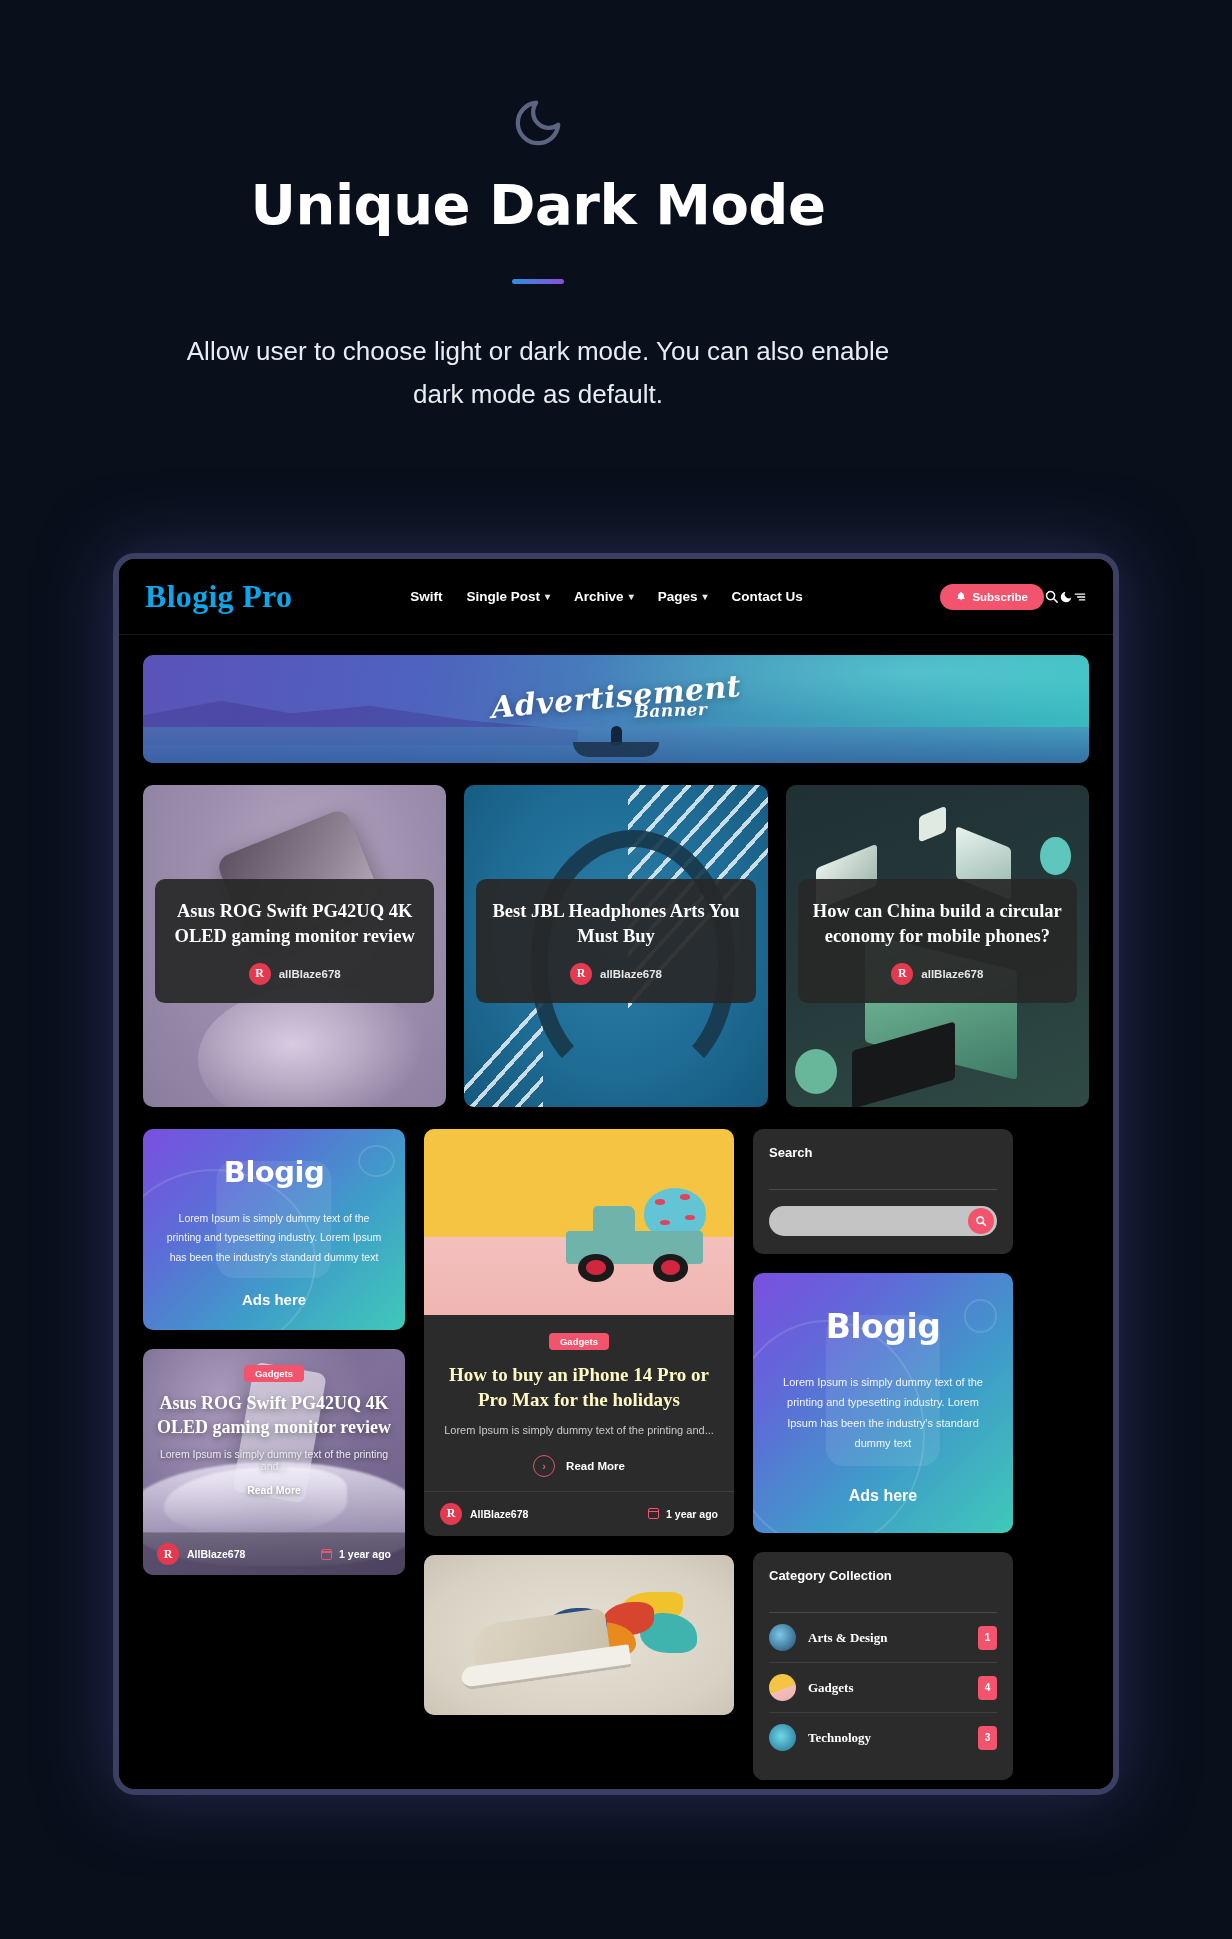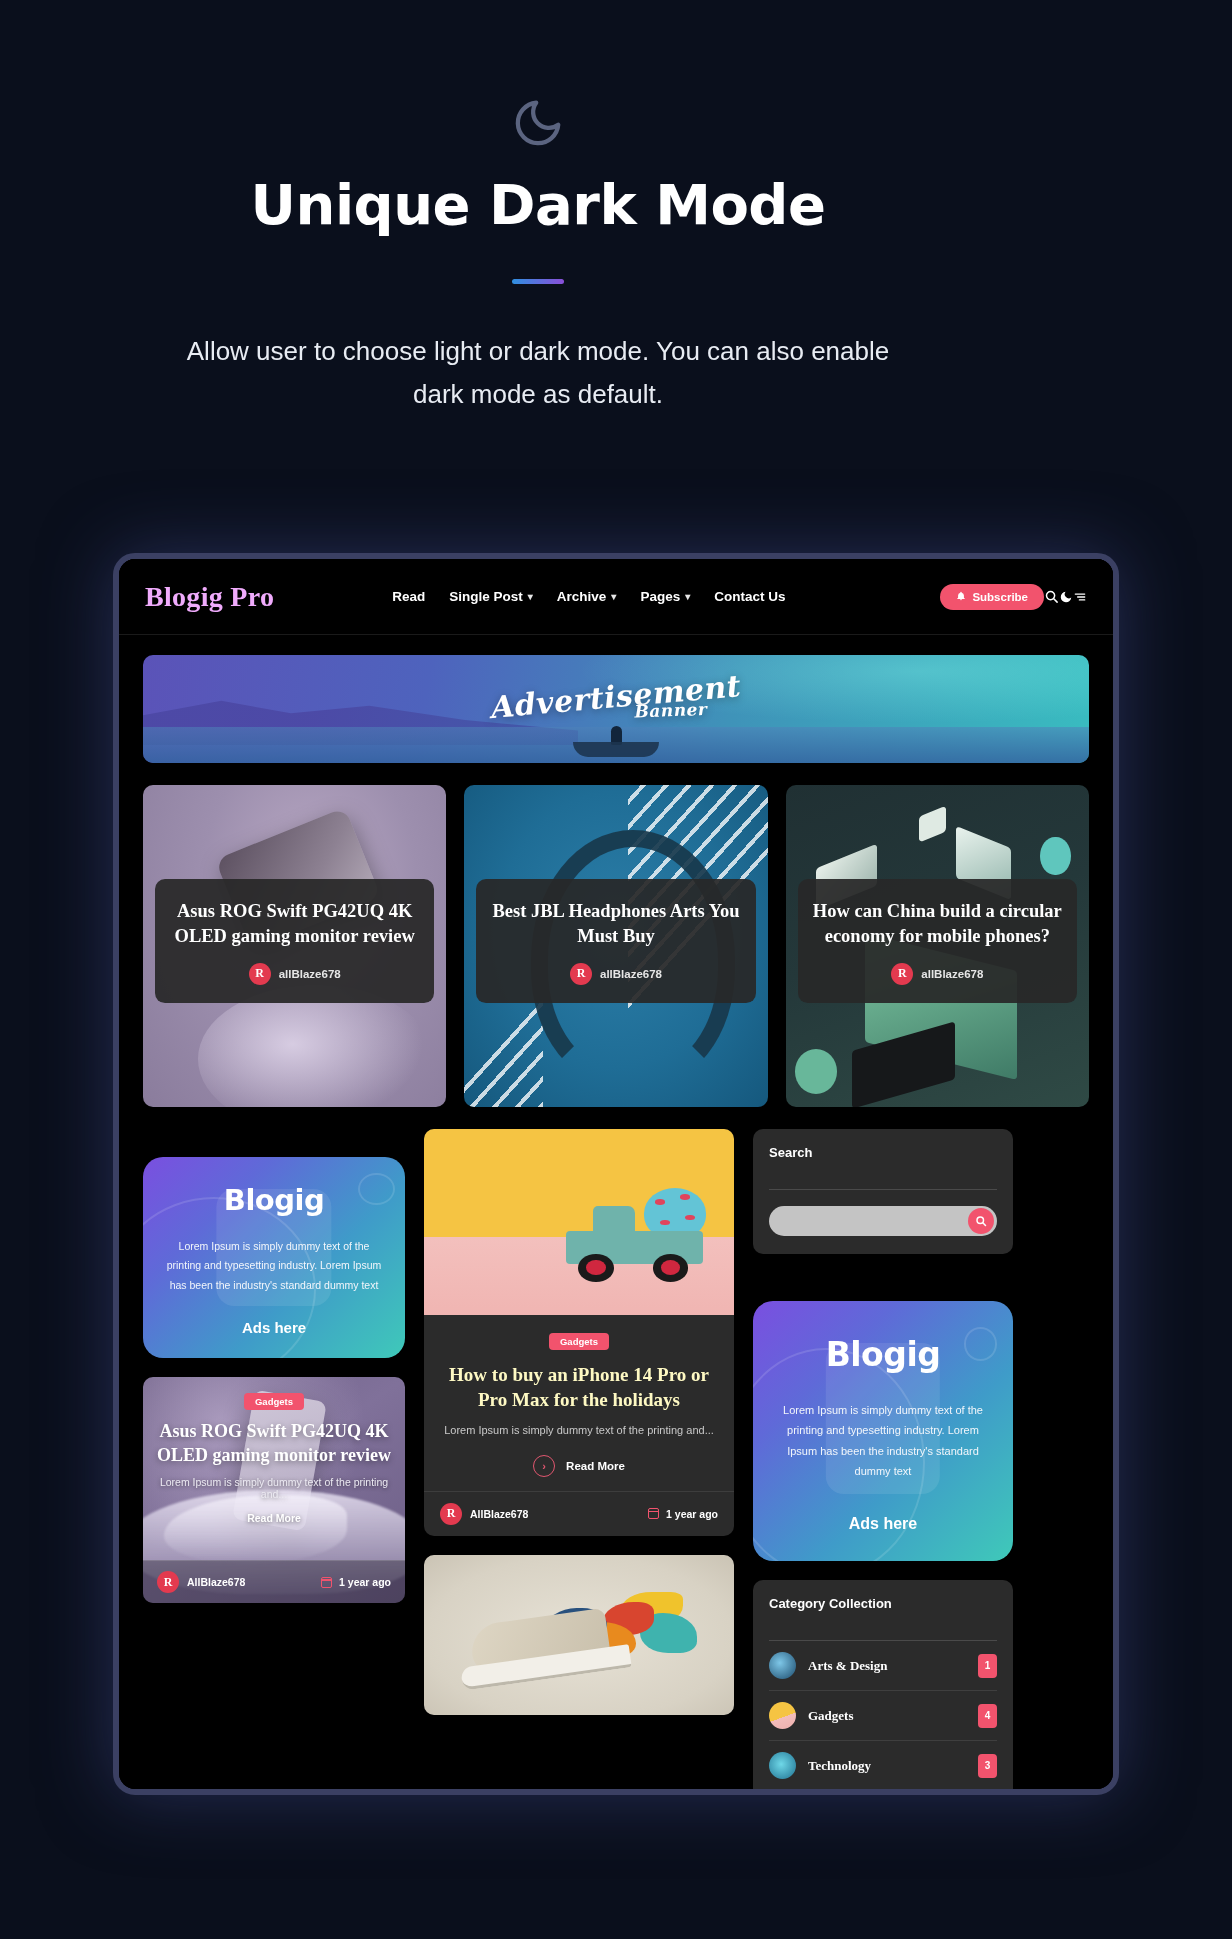--- a/index.html
+++ b/index.html
@@ -54,22 +54,22 @@
   .navbar {
     height: 76px;
     background: #000;
     display: flex; align-items: center;
     padding: 0 26px;
     border-bottom: 1px solid #1a1a1a;
   }
   .brand {
     font-family: "Liberation Serif", serif;
     font-weight: 700;
-    font-size: 28px;
-    color: #f0abfc;
+    font-size: 32px;
+    color: #0ea5e9;
     letter-spacing: .3px;
     flex: 0 0 auto;
   }
   .nav-links {
     display: flex; align-items: center; gap: 24px;
     margin-left: 118px;
   }
   .nav-link {
     display: flex; align-items: center; gap: 5px;
     color: #ffffff; font-size: 13.5px; font-weight: 600;
@@ -234,25 +234,24 @@
   
   .cols {
     display: grid;
     grid-template-columns: 262px 310px 260px;
     gap: 19px;
     margin-top: 22px;
   }
 
   
   .ad-box {
-    border-radius: 20px; overflow: hidden; position: relative;
+    border-radius: 10px; overflow: hidden; position: relative;
     background: linear-gradient(135deg, #7a4fe0 0%, #5f6ad8 28%, #3f9bc9 62%, #3fc9b9 100%);
     color: #fff; text-align: center;
     padding: 26px 20px 22px;
-    margin-top: 28px;
   }
   .ad-watch {
     position: absolute; left: 50%; top: 16%; transform: translateX(-50%);
     width: 44%; height: 58%;
     background: rgba(255,255,255,.09);
     border-radius: 18px;
   }
   .ad-deco { position: absolute; border-radius: 50%; border: 2px solid rgba(255,255,255,.13); }
   .ad-brand {
     position: relative; z-index: 2;
@@ -448,21 +447,21 @@
   </section>
 
   <div class="frame">
     <div class="site">
 
       <nav class="navbar">
         <div class="brand">Blogig Pro</div>
 
         <div class="nav-links">
           <a class="nav-link">
-            <span>Read</span>
+            <span>Swift</span>
           </a>
           <a class="nav-link">
             <span>Single Post</span>
             <span class="chev">▾</span>
           </a>
           <a class="nav-link">
             <span>Archive</span>
             <span class="chev">▾</span>
           </a>
           <a class="nav-link">

